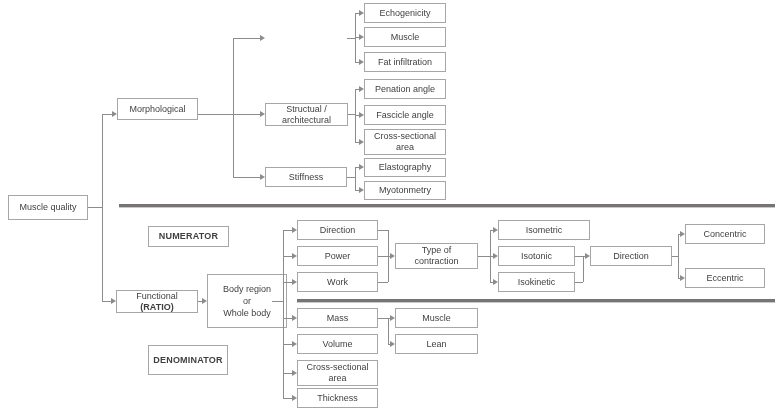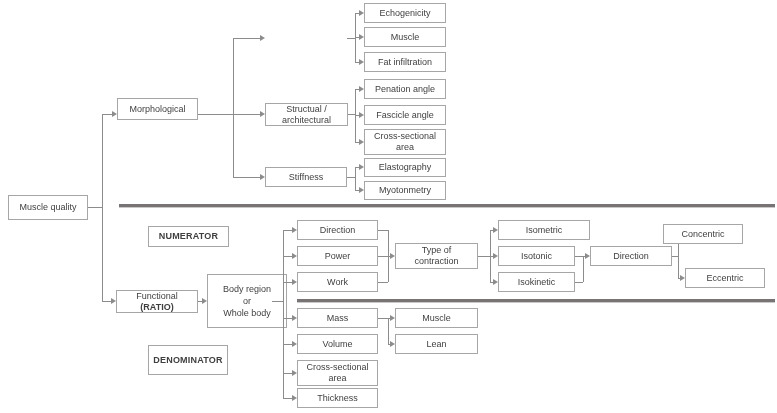--- a/index.html
+++ b/index.html
@@ -163,21 +163,21 @@
 
   <div class="box" style="left:590px;top:246px;width:82px;height:20px">Direction</div>
 
   <div class="hl" style="left:672px;top:256px;width:6px"></div>
   <div class="vl" style="left:678px;top:234px;height:44px"></div>
   <div class="hl" style="left:678px;top:234px;width:3px"></div>
   <div class="arr" style="left:680px;top:231px"></div>
   <div class="hl" style="left:678px;top:278px;width:3px"></div>
   <div class="arr" style="left:680px;top:275px"></div>
 
-  <div class="box" style="left:663px;top:224px;width:80px;height:20px">Concentric</div>
+  <div class="box" style="left:685px;top:224px;width:80px;height:20px">Concentric</div>
   <div class="box" style="left:685px;top:268px;width:80px;height:20px">Eccentric</div>
 
   <div class="box" style="left:297px;top:308px;width:81px;height:20px">Mass</div>
   <div class="box" style="left:297px;top:334px;width:81px;height:20px">Volume</div>
   <div class="box" style="left:297px;top:360px;width:81px;height:26px">
     <span>Cross-sectional</span>
     <span>area</span>
   </div>
   <div class="box" style="left:297px;top:388px;width:81px;height:20px">Thickness</div>
 

